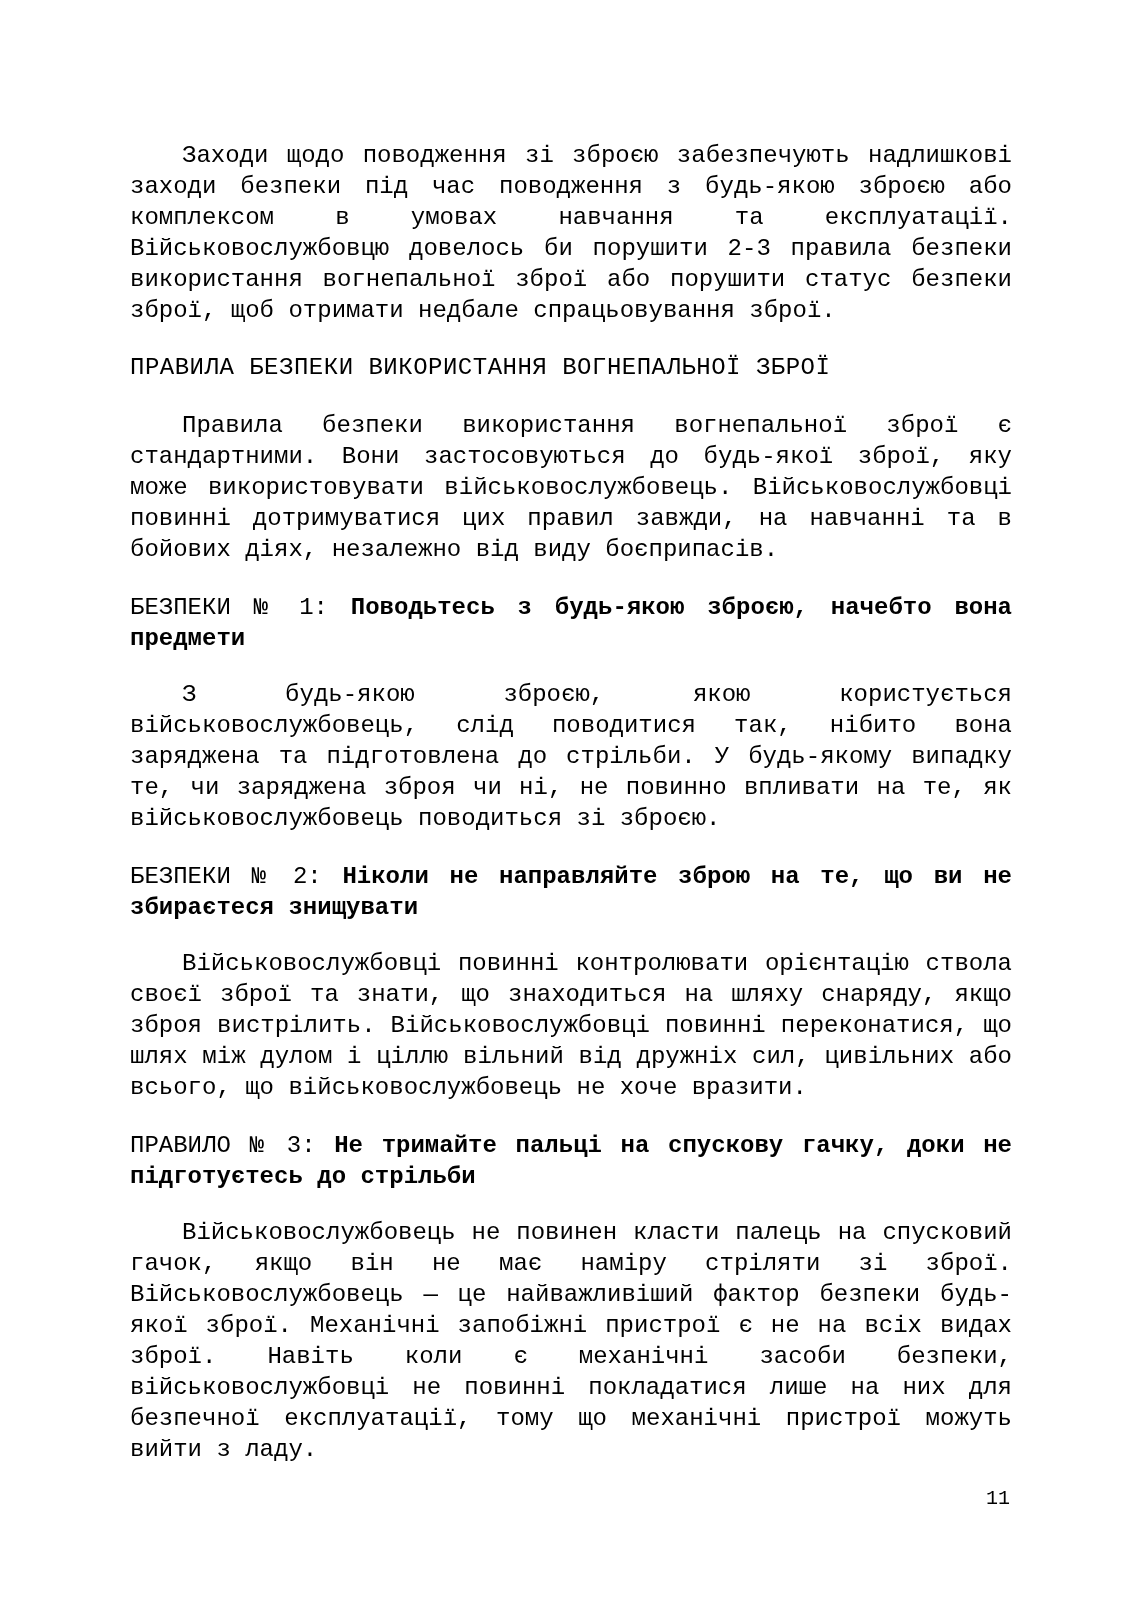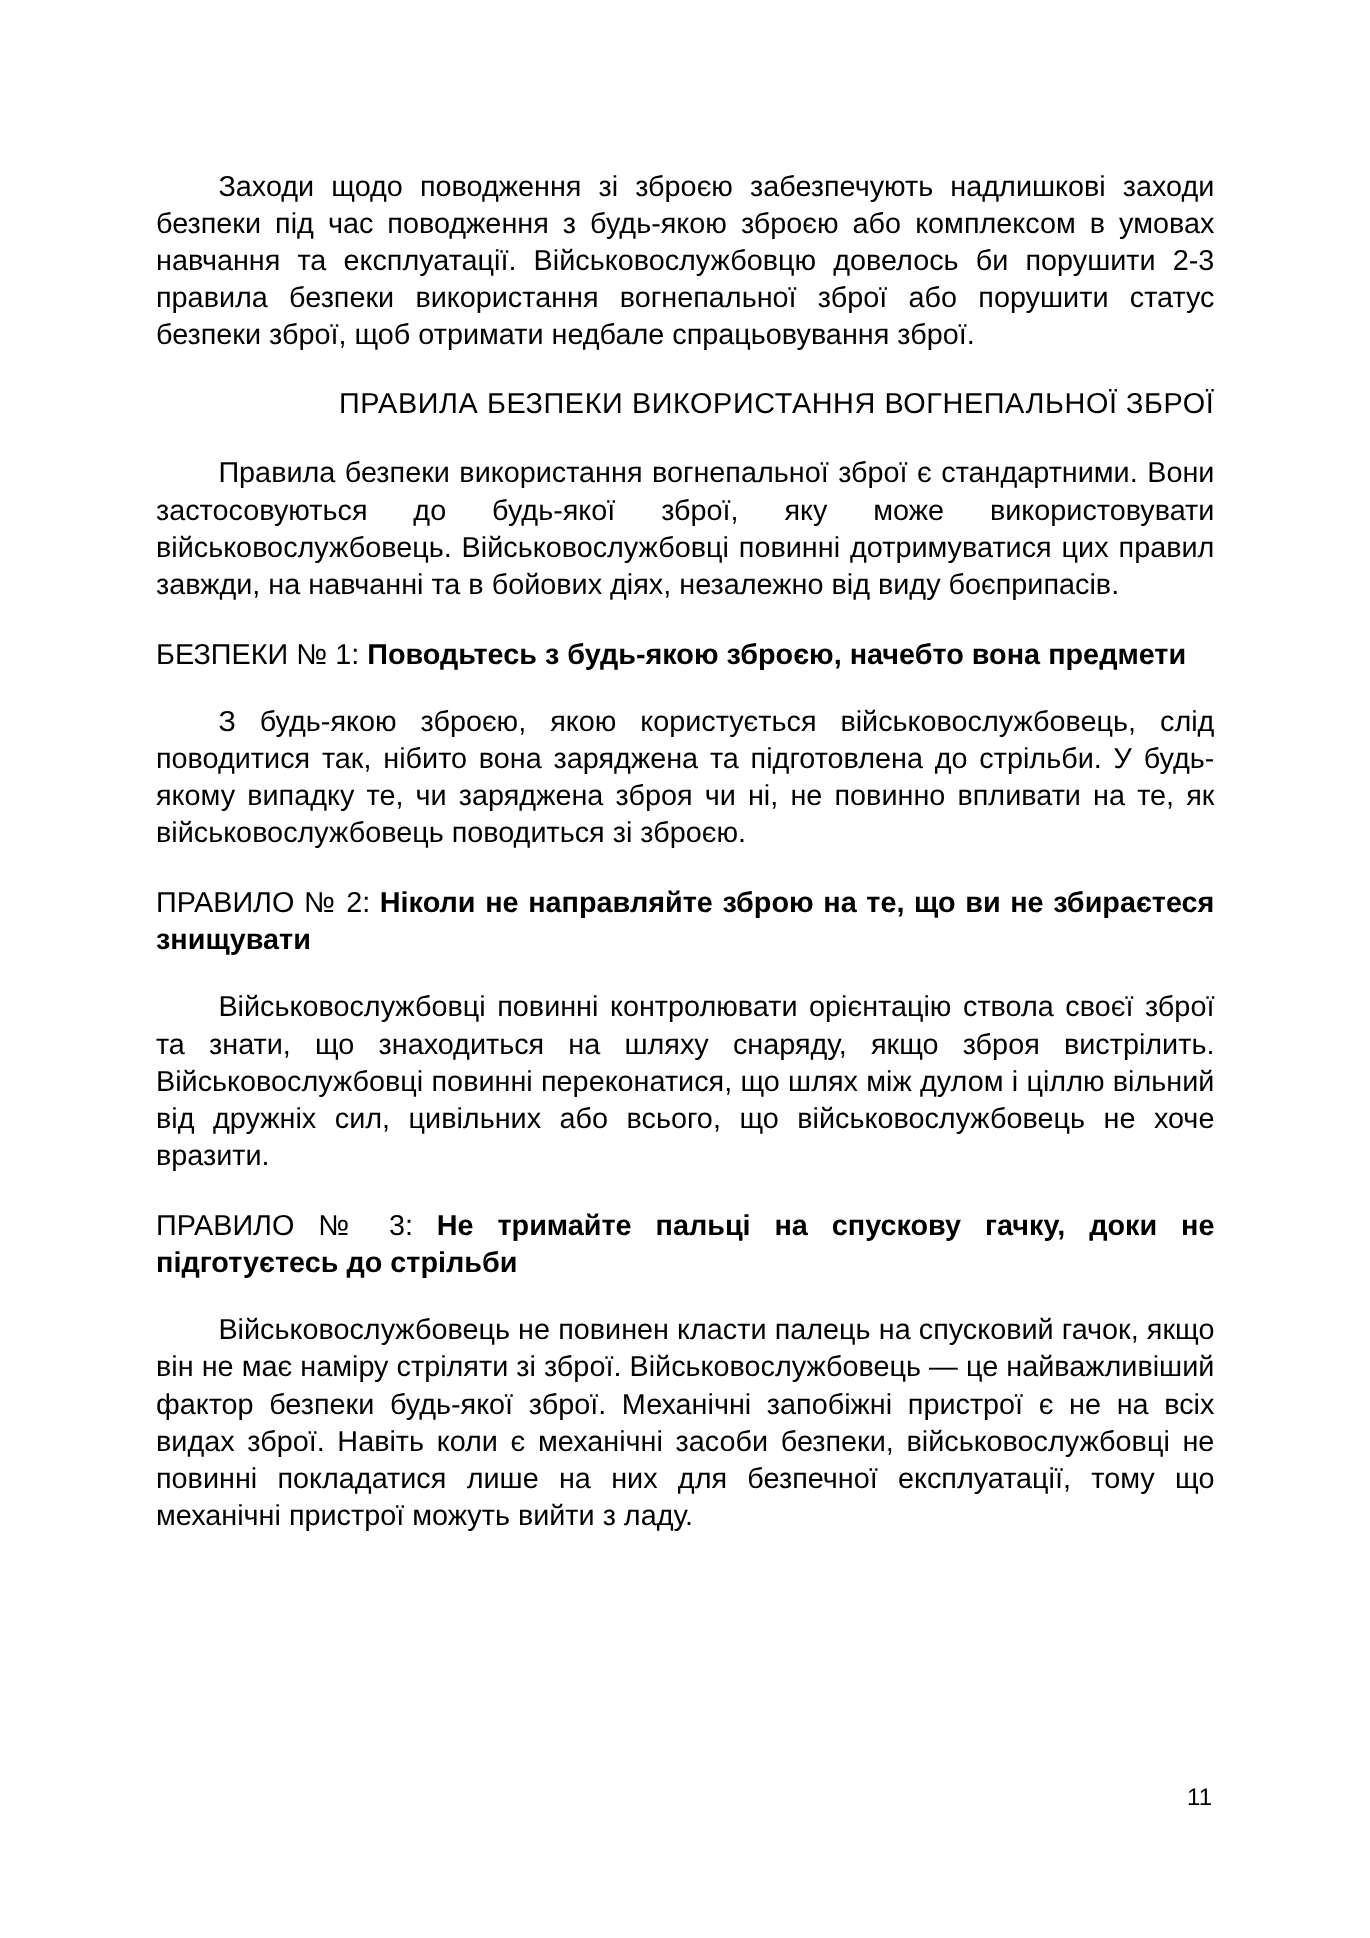--- a/index.html
+++ b/index.html
@@ -7,36 +7,36 @@
     padding: 0;
     background: #ffffff;
   }
   .page {
     position: relative;
     width: 1142px;
     height: 1572px;
     margin: 0 auto;
     background: #ffffff;
     color: #000000;
-    font-family: Liberation Sans, sans-serif;
+    font-family: Liberation Mono, monospace;
     font-size: 24px;
     line-height: 31px;
     box-sizing: border-box;
     padding: 140px 130px 0 130px;
     overflow: hidden;
   }
   p {
     margin: 0;
   }
   .body {
     text-align: justify;
     text-indent: 52px;
   }
   .heading {
-    text-align: right;
+    text-align: left;
     text-indent: 0;
     margin: 26px 0 27px 0;
     font-weight: normal;
     letter-spacing: 0.5px;
   }
   .rule-heading {
     text-align: justify;
     text-indent: 0;
     margin: 27px 0 25px 0;
   }
@@ -63,21 +63,21 @@
 
   <p class="heading">ПРАВИЛА БЕЗПЕКИ ВИКОРИСТАННЯ ВОГНЕПАЛЬНОЇ ЗБРОЇ</p>
 
   <p class="body">Правила безпеки використання вогнепальної зброї є стандартними. Вони застосовуються до будь-якої зброї, яку може використовувати військовослужбовець. Військовослужбовці повинні дотримуватися цих правил завжди, на навчанні та в бойових діях, незалежно від виду боєприпасів.</p>
 
   <p class="rule-heading"><span class="rule-label">БЕЗПЕКИ № 1:</span> <span class="rule-title">Поводьтесь з будь-якою зброєю, начебто вона предмети</span></p>
 
   <p class="body">З будь-якою зброєю, якою користується військовослужбовець, слід поводитися так, нібито вона заряджена та підготовлена до стрільби. У будь-якому випадку те, чи заряджена зброя чи ні, не повинно впливати на те, як військовослужбовець поводиться зі зброєю.</p>
 
 
-  <p class="rule-heading"><span class="rule-label">ПРАВИЛО № 2:</span> <span class="rule-title">Ніколи не направляйте зброю на те, що ви не збираєтеся знищувати</span></p>
+  <p class="rule-heading"><span class="rule-label">БЕЗПЕКИ № 2:</span> <span class="rule-title">Ніколи не направляйте зброю на те, що ви не збираєтеся знищувати</span></p>
 
   <p class="body">Військовослужбовці повинні контролювати орієнтацію ствола своєї зброї та знати, що знаходиться на шляху снаряду, якщо зброя вистрілить. Військовослужбовці повинні переконатися, що шлях між дулом і ціллю вільний від дружніх сил, цивільних або всього, що військовослужбовець не хоче вразити.</p>
 
 
   <p class="rule-heading"><span class="rule-label">ПРАВИЛО № 3:</span> <span class="rule-title">Не тримайте пальці на спускову гачку, доки не підготуєтесь до стрільби</span></p>
 
   <p class="body">Військовослужбовець не повинен класти палець на спусковий гачок, якщо він не має наміру стріляти зі зброї. Військовослужбовець — це найважливіший фактор безпеки будь-якої зброї. Механічні запобіжні пристрої є не на всіх видах зброї. Навіть коли є механічні засоби безпеки, військовослужбовці не повинні покладатися лише на них для безпечної експлуатації, тому що механічні пристрої можуть вийти з ладу.</p>
 
   <div class="page-number">11</div>
 

